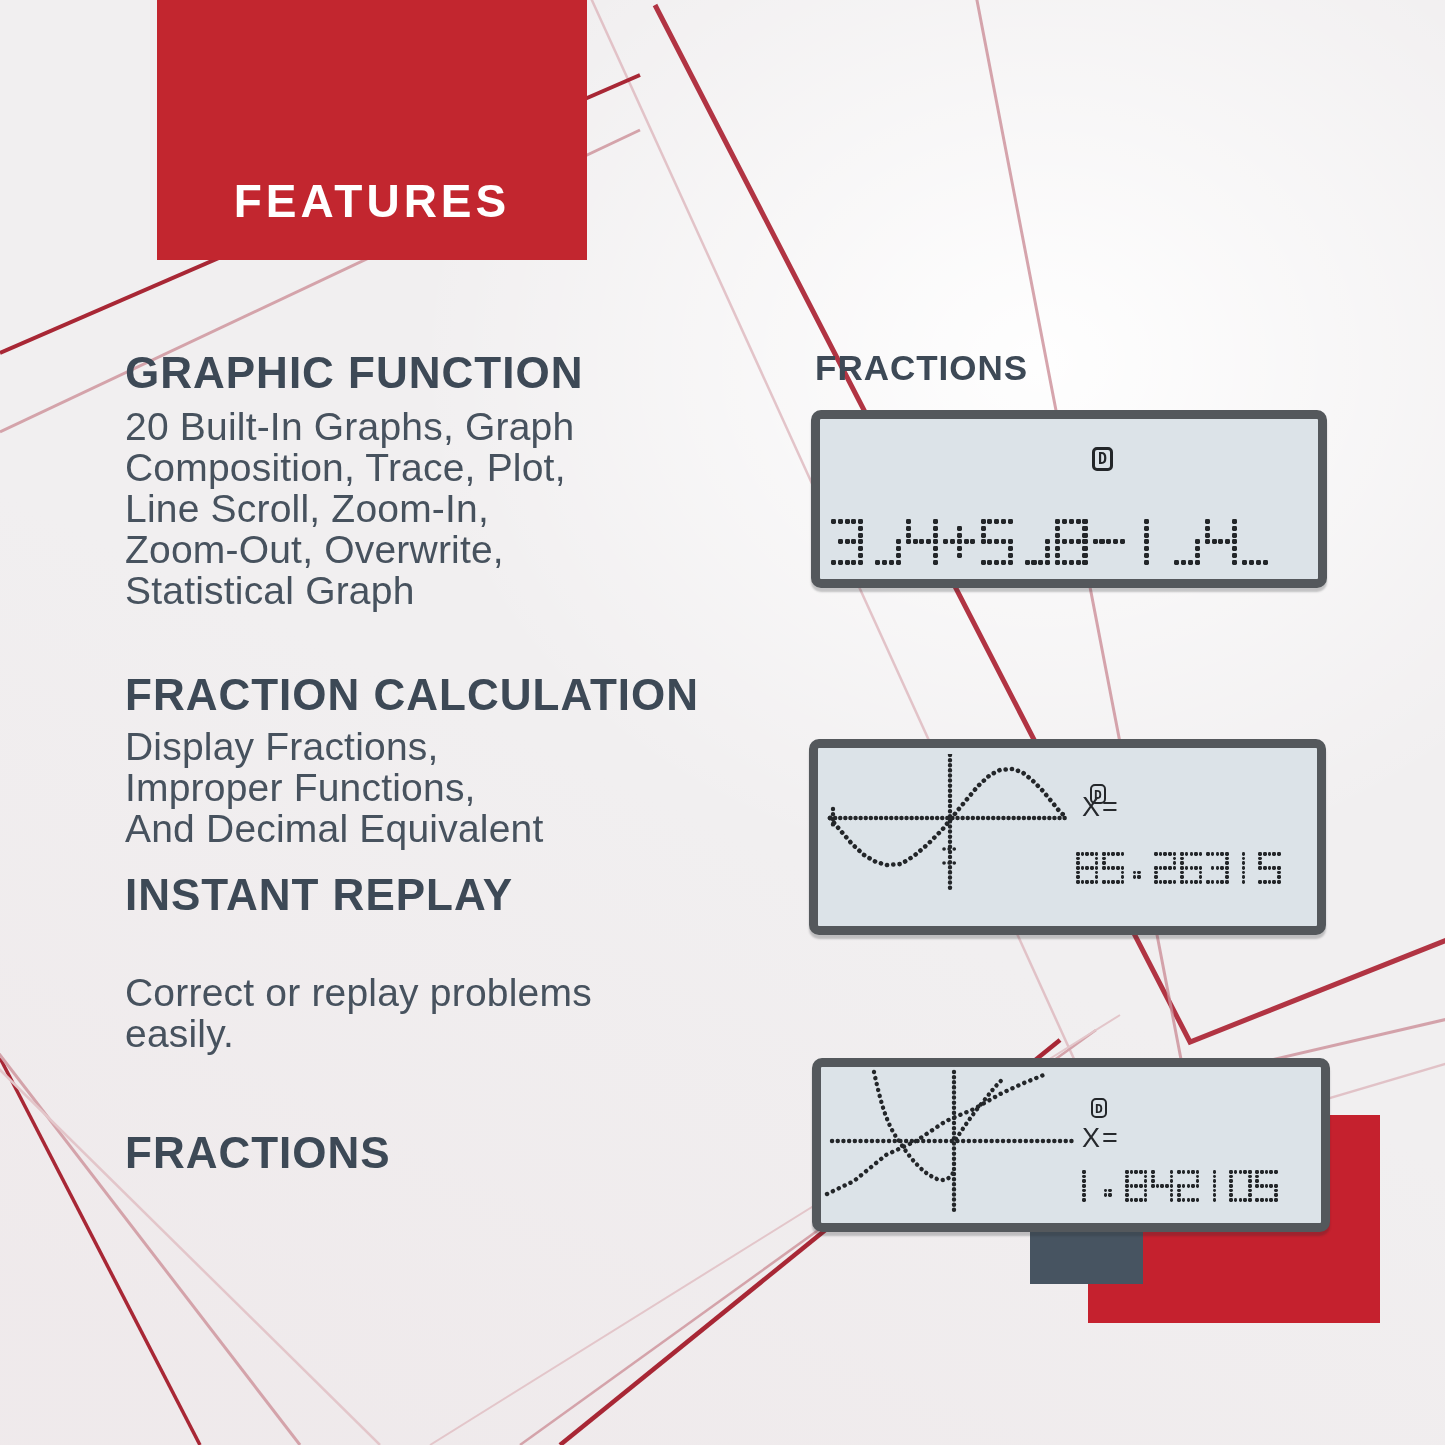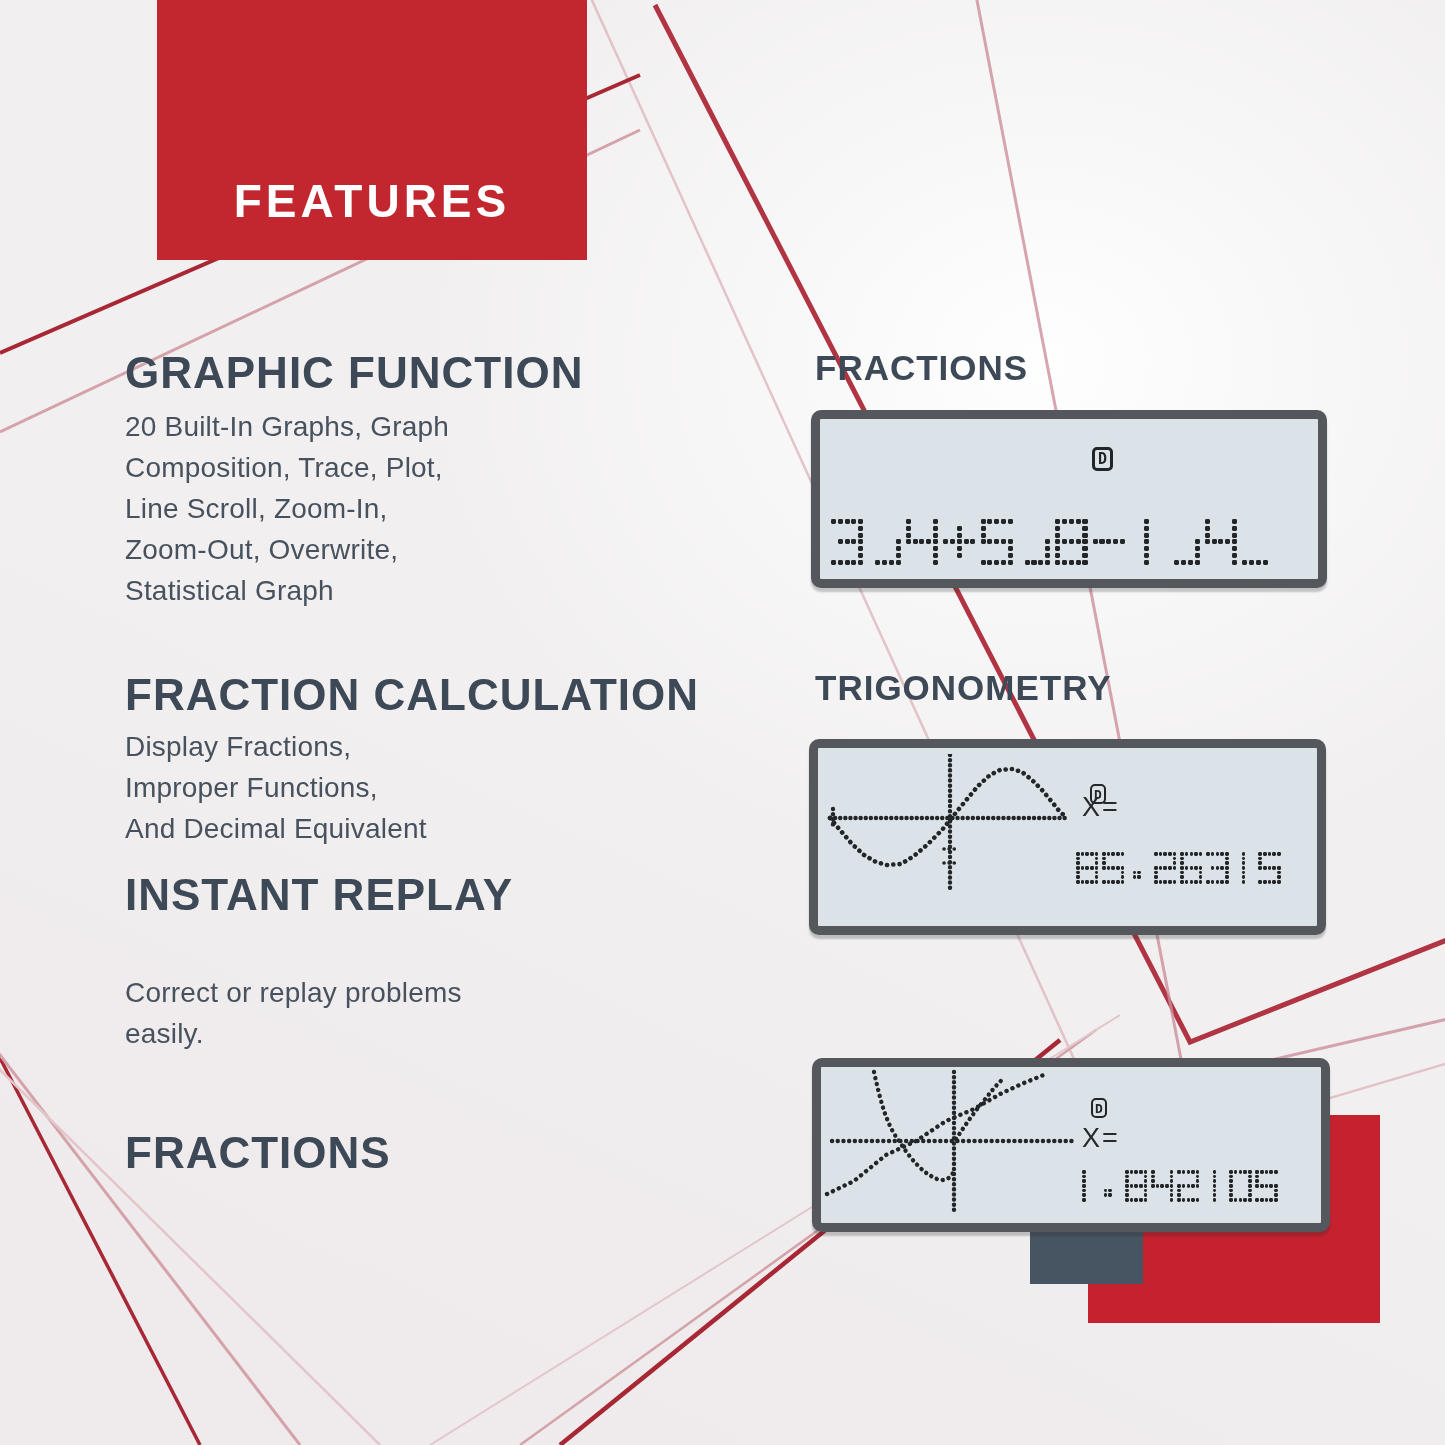--- a/index.html
+++ b/index.html
@@ -24,21 +24,21 @@
     padding-bottom:32px;
   }
 
   
   .f-head{
     position:absolute;left:125px;width:600px;z-index:5;
     color:#3d4956;font-size:44px;font-weight:700;letter-spacing:1px;
   }
   .f-body{
     position:absolute;left:125px;width:600px;z-index:5;
-    color:#47525e;font-size:28px;font-weight:400;line-height:41px;
+    color:#47525e;font-size:39px;font-weight:400;line-height:41px;
     letter-spacing:.2px;white-space:pre-line;
   }
   .h0{top:348px}.b0{top:406px}
   .h1{top:670px}.b1{top:726px}
   .h2{top:870px}.b2{top:972px}
   .h3{top:1128px}.b3{top:1182px}
 
   
   .s-head{
     position:absolute;left:815px;width:560px;z-index:5;
@@ -121,21 +121,20 @@
 Improper Functions,
 And Decimal Equivalent</div>
 
   <div class="f-head h2">INSTANT REPLAY</div>
   <div class="f-body b2">Correct or replay problems
 easily.</div>
 
   <div class="f-head h3">FRACTIONS</div>
 
   <div class="s-head sh0">FRACTIONS</div>
-  <div class="s-head sh1">TRIGONOMETRY</div>
 
   <div class="red-block"></div>
   <div class="slate-block"></div>
 
   <div class="lcd lcd0">
     <span class="d-ind" style="left:272px;top:28px;">D</span>
     <div class="dm-row lg" style="left:11px;top:100px;">
         <span class="dm-char">
           <i class="on"></i>
           <i class="on"></i>

